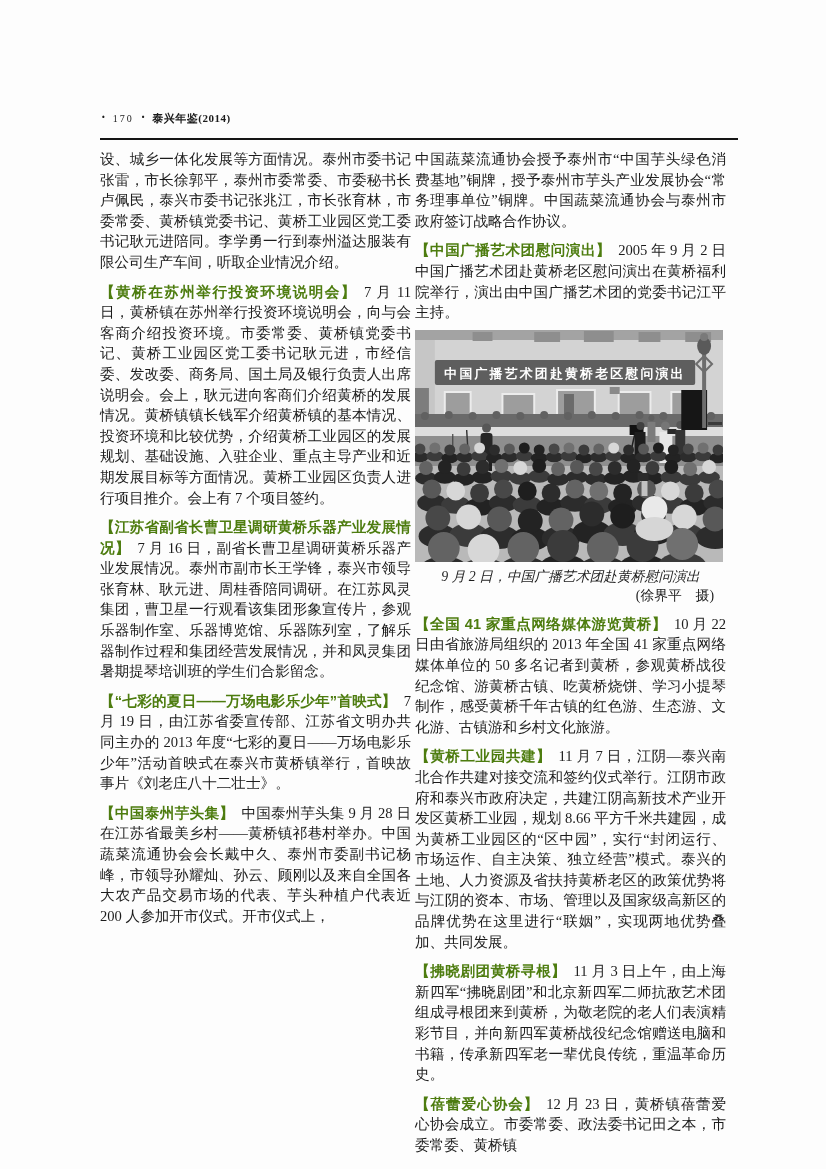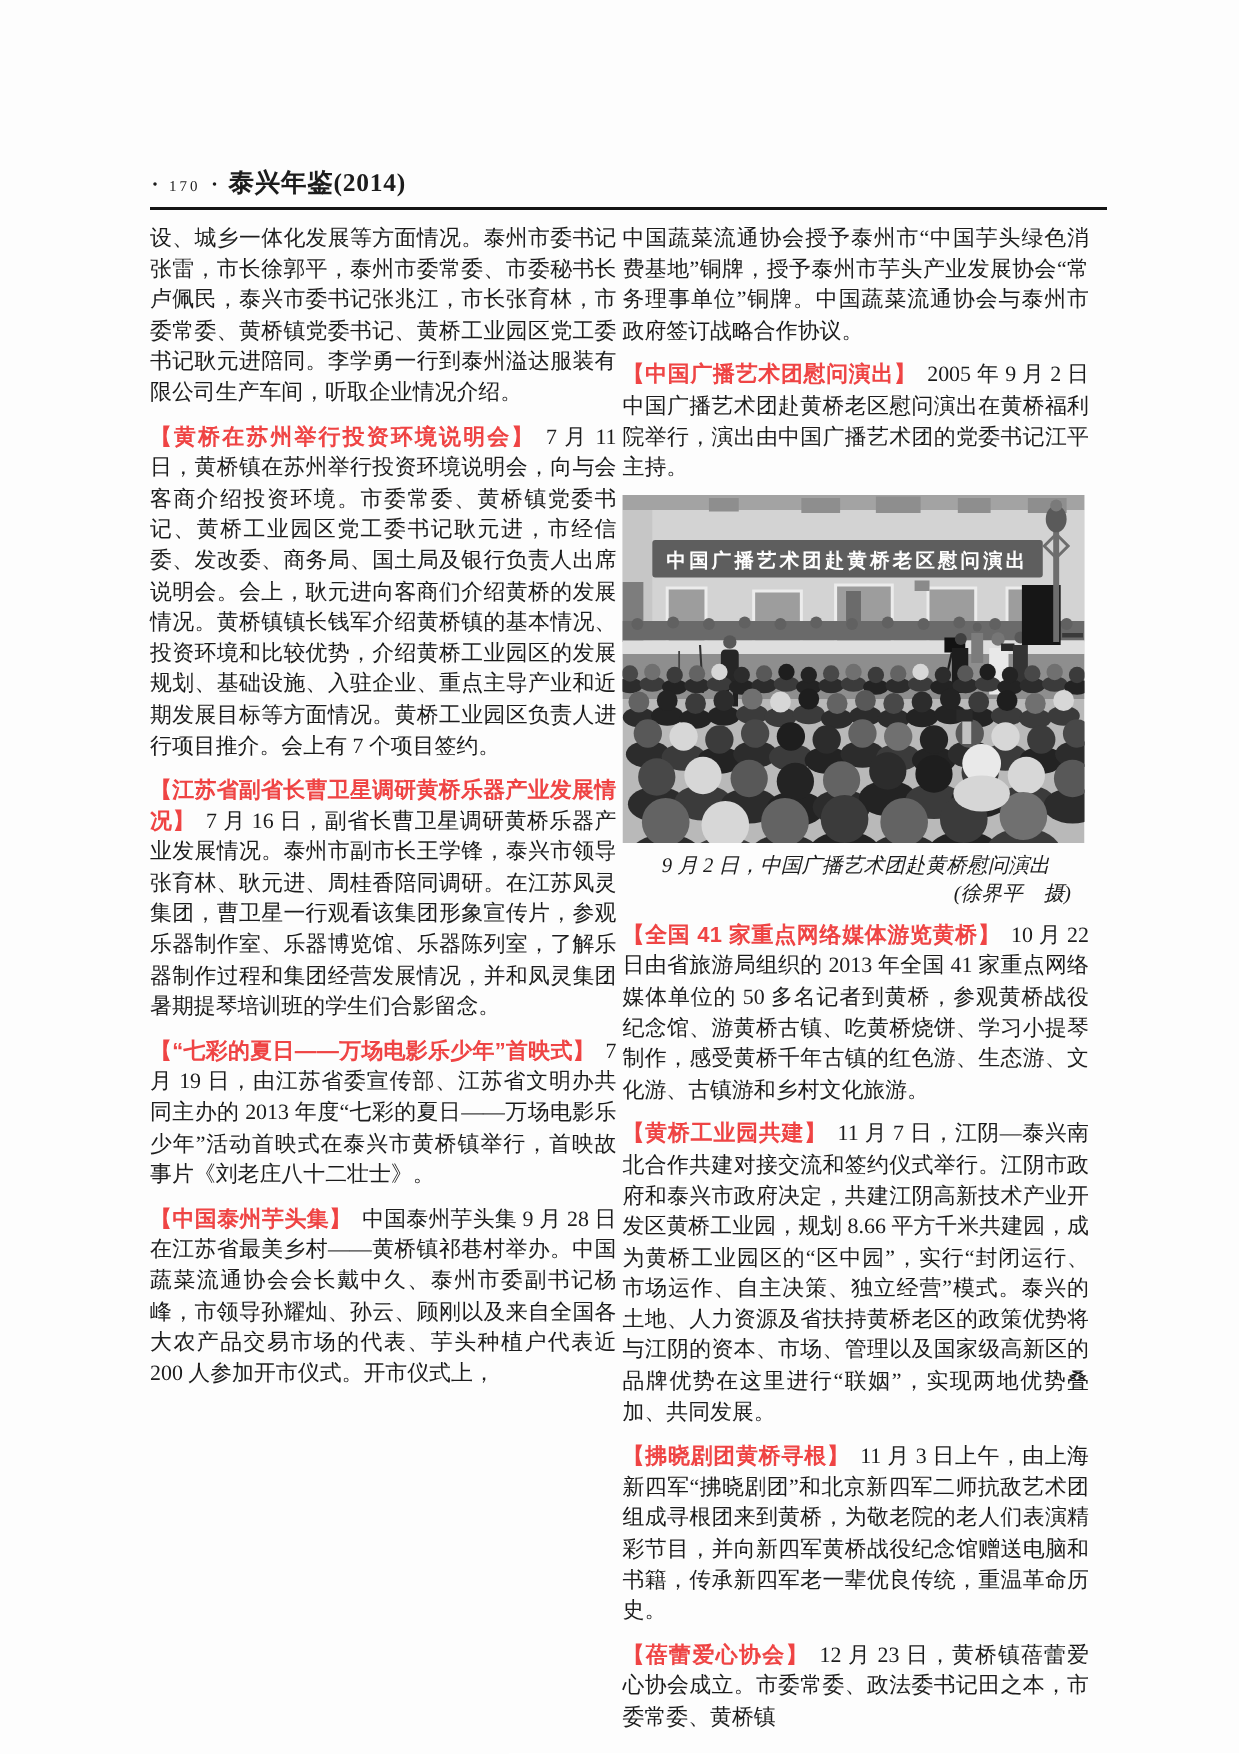--- a/index.html
+++ b/index.html
@@ -6,39 +6,39 @@
   .page{
     position:relative;width:826px;height:1169px;background:#fdfdfd;
     font-family:"Liberation Serif",serif;color:#1c1c1c;overflow:hidden;
   }
   .header{
     position:absolute;left:101px;top:110px;width:637px;
     display:flex;align-items:baseline;gap:7px;font-size:15px;
   }
   .header .dot{font-weight:bold;font-size:14px;}
   .header .pagenum{letter-spacing:2px;font-size:10px;}
-  .header .booktitle{font-weight:600;font-size:17px;letter-spacing:0.5px;}
+  .header .booktitle{font-weight:600;font-size:11px;letter-spacing:0.5px;}
   .rule{position:absolute;left:100px;top:138px;width:638px;height:2px;background:#151515;}
   .columns{
     position:absolute;left:100px;top:149px;width:638px;
     display:flex;gap:4px;
   }
   .col{
     width:311px;font-size:14.6px;line-height:20.6px;
     text-align:justify;text-justify:inter-ideograph;
   }
   .para{margin:0;}
   .sec{margin-top:9px;}
   .st{
-    font-family:"Liberation Sans",sans-serif;font-weight:bold;color:#ef4444;
+    font-family:"Liberation Sans",sans-serif;font-weight:bold;color:#4d7c0f;
     letter-spacing:0.2px;margin-right:7px;
   }
   figure.photo{margin:7px 0 0 0;padding:0;width:340px;height:232px;line-height:0;}
   .caption{margin-top:5px;text-align:center;font-style:italic;font-size:13.8px;line-height:19px;}
-  .credit{text-align:right;padding-right:12px;font-style:italic;font-size:13.8px;line-height:19px;}
+  .credit{text-align:right;padding-right:12px;font-size:13.8px;line-height:19px;}
   .banner-text{
     font-family:"Liberation Sans",sans-serif;font-weight:bold;
     font-size:13px;letter-spacing:2.2px;fill:#ffffff;
   }
 </style>
 </head>
 <body>
 
 <div class="page">
 

